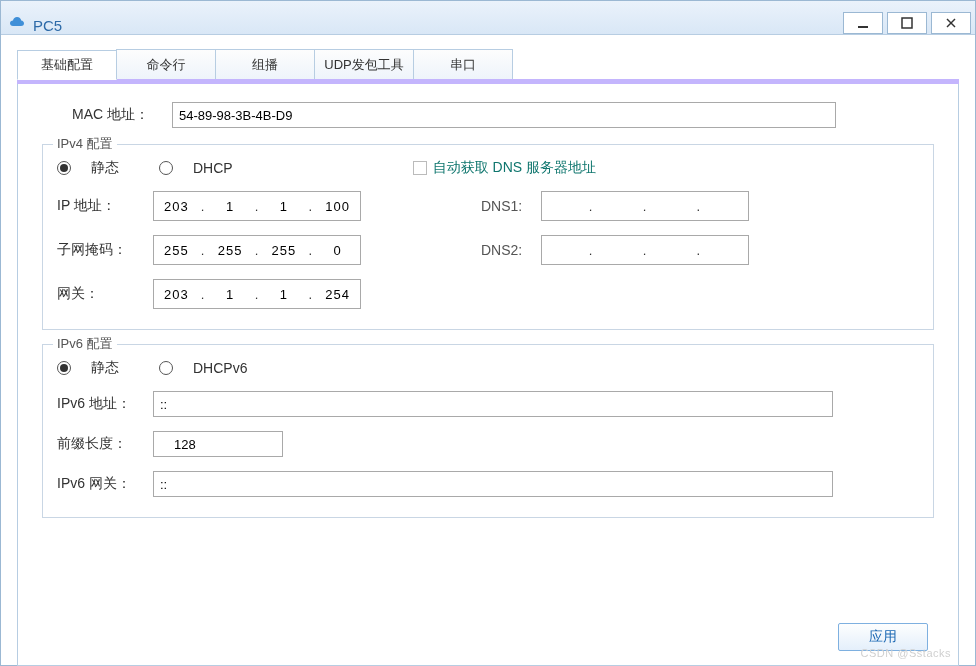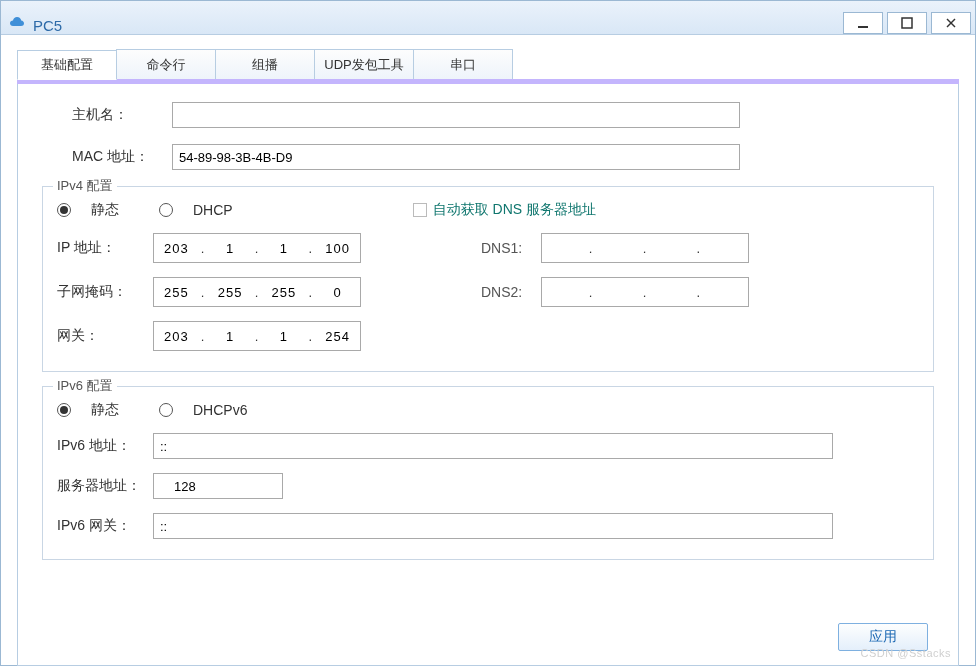--- a/index.html
+++ b/index.html
@@ -35,21 +35,21 @@
 .panel {
   border: 1px solid #b7cde2; border-top:none; padding: 18px 24px 14px 24px;
   height: 582px; position:relative;
 }
 .row { display:flex; align-items:center; margin-bottom: 16px; }
 .lbl { width: 100px; font-size: 14px; color:#333; }
 .txt {
   height: 26px; border:1px solid #a9a9a9; font-size:13px; padding: 0 6px;
   background:#fff;
 }
-.txt.full { width: 568px; }
+.txt.full { width: 664px; }
 .fieldset { border:1px solid #c9d6e4; padding: 14px 14px 6px 14px; margin-bottom: 14px; position:relative; }
 .legend { position:absolute; top:-10px; left:10px; background:#fff; padding:0 4px; font-size:13px; color:#555;}
 .radio-row { display:flex; align-items:center; margin-bottom: 14px; gap: 40px;}
 .radio { display:flex; align-items:center; gap:20px; font-size:14px; color:#333; cursor:pointer;}
 .rcircle { width:14px;height:14px;border:1px solid #555;border-radius:50%;display:inline-flex;align-items:center;justify-content:center;}
 .rcircle.checked::after{content:"";width:8px;height:8px;background:#333;border-radius:50%;}
 .chk { display:flex; align-items:center; gap:6px; font-size:14px; color:#0f766e;}
 .chkbox { width:14px;height:14px;border:1px solid #bbb;display:inline-block;}
 .two-col { display:flex; gap: 60px; }
 .col { flex:0 0 auto; }
@@ -105,24 +105,20 @@
       <div class="tab">命令行</div>
       <div class="tab">组播</div>
       <div class="tab">UDP发包工具</div>
       <div class="tab">串口</div>
     </div>
 
     <div class="panel">
 
       <div style="padding-left:30px;">
         <div class="row">
-          <span class="lbl">主机名：</span>
-          <input class="txt full" value="" style="">
-        </div>
-        <div class="row">
           <span class="lbl">MAC 地址：</span>
           <input class="txt full" value="54-89-98-3B-4B-D9" style="">
         </div>
       </div>
 
       <div class="fieldset">
         <span class="legend">IPv4 配置</span>
         <div class="radio-row">
           <span class="radio">
               <span class="rcircle checked"></span>
@@ -215,21 +211,21 @@
           <span class="radio">
               <span class="rcircle"></span>
               <span>DHCPv6</span>
             </span>
         </div>
         <div class="frow">
           <span class="flbl1">IPv6 地址：</span>
           <input class="txt" style="width: 680px;" value="::">
         </div>
         <div class="frow">
-          <span class="flbl1">服务器地址：</span>
+          <span class="flbl1">前缀长度：</span>
           <input class="small-in" value="128" style="">
         </div>
         <div class="frow">
           <span class="flbl1">IPv6 网关：</span>
           <input class="txt" style="width: 680px;" value="::">
         </div>
       </div>
 
       <button class="apply-btn">应用</button>
     </div>

